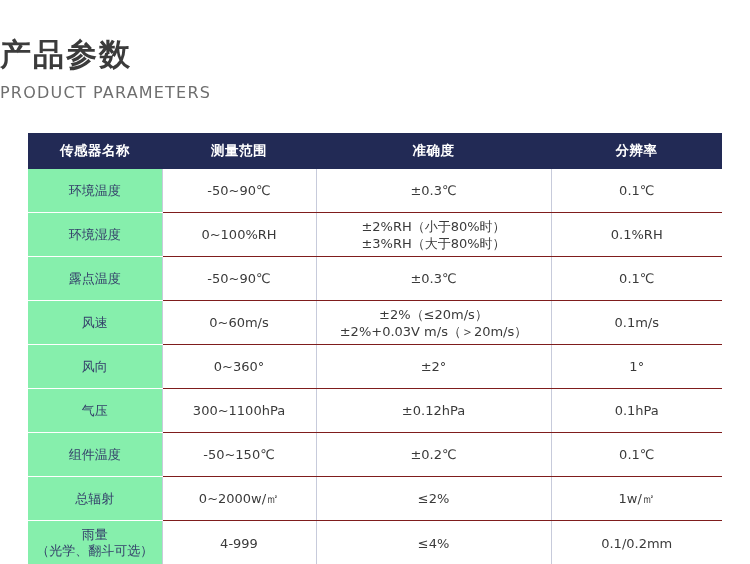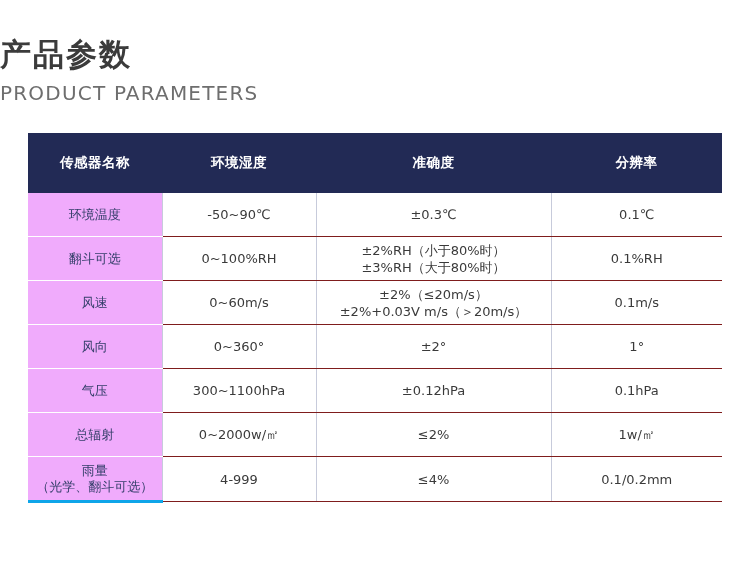--- a/index.html
+++ b/index.html
@@ -24,21 +24,21 @@
     padding-top: 34px;
   }
   .title-cn {
     font-size: 31px;
     font-weight: bold;
     color: #3b3b3b;
     letter-spacing: 2px;
     line-height: 40px;
   }
   .title-en {
-    font-size: 20px;
+    font-size: 16px;
     font-weight: normal;
     color: #6e6e6e;
     letter-spacing: 1.2px;
     line-height: 28px;
     margin-top: 5px;
   }
   .table-wrap {
     position: absolute;
     left: 28px;
     top: 133px;
@@ -52,44 +52,44 @@
   table.spec col.c1 { width: 134px; }
   table.spec col.c2 { width: 154px; }
   table.spec col.c3 { width: 235px; }
   table.spec col.c4 { width: 171px; }
 
   table.spec thead th {
     background: #222a55;
     color: #ffffff;
     font-size: 13.5px;
     font-weight: bold;
-    height: 28px;
+    height: 36px;
     text-align: center;
     letter-spacing: 0.5px;
     border: none;
-    padding: 16px;
+    padding: 0;
   }
   table.spec tbody td {
     height: 39px;
     font-size: 13px;
     color: #3a3a3a;
     text-align: center;
     vertical-align: middle;
     border-bottom: 1px solid #7f1d1d;
     border-right: 1px solid #c7cbdb;
     padding: 2px 4px;
     background: #ffffff;
     line-height: 17px;
   }
   table.spec tbody td.last-col {
     border-right: none;
     margin-top: 31px;
   }
   table.spec tbody td.name-col {
-    background: #f0abfc;
+    background: #86efac;
     color: #333e69;
     border-bottom: 1px solid #ffffff;
     border-right: 1px solid #c7cbdb;
     font-size: 13px;
     line-height: 16px;
   }
   table.spec tbody tr:last-child td.name-col {
     border-bottom: 3px solid #0ea5e9;
   }
   .two-line span {
@@ -110,49 +110,59 @@
     <table class="spec">
       <colgroup>
         <col class="c1">
           <col class="c2">
           <col class="c3">
           <col class="c4">
       </colgroup>
       <thead>
         <tr>
           <th>传感器名称</th>
-          <th>环境湿度</th>
+          <th>测量范围</th>
           <th>准确度</th>
           <th>分辨率</th>
         </tr>
       </thead>
       <tbody id="spec-body">
           <tr>
             <td class="name-col">
               <span style="display: block;">环境温度</span>
             </td>
             <td>-50~90℃</td>
             <td class="two-line">
               <span>±0.3℃</span>
             </td>
             <td class="last-col">0.1℃</td>
           </tr>
           <tr>
             <td class="name-col">
-              <span style="display: block;">翻斗可选</span>
+              <span style="display: block;">环境湿度</span>
             </td>
             <td>0~100%RH</td>
             <td class="two-line">
               <span>±2%RH（小于80%时）</span>
               <span>±3%RH（大于80%时）</span>
             </td>
             <td class="last-col">0.1%RH</td>
           </tr>
           <tr>
             <td class="name-col">
+              <span style="display: block;">露点温度</span>
+            </td>
+            <td>-50~90℃</td>
+            <td class="two-line">
+              <span>±0.3℃</span>
+            </td>
+            <td class="last-col">0.1℃</td>
+          </tr>
+          <tr>
+            <td class="name-col">
               <span style="display: block;">风速</span>
             </td>
             <td>0~60m/s</td>
             <td class="two-line">
               <span>±2%（≤20m/s）</span>
               <span>±2%+0.03V m/s（＞20m/s）</span>
             </td>
             <td class="last-col">0.1m/s</td>
           </tr>
           <tr>
@@ -167,20 +177,30 @@
           </tr>
           <tr>
             <td class="name-col">
               <span style="display: block;">气压</span>
             </td>
             <td>300~1100hPa</td>
             <td class="two-line">
               <span>±0.12hPa</span>
             </td>
             <td class="last-col">0.1hPa</td>
+          </tr>
+          <tr>
+            <td class="name-col">
+              <span style="display: block;">组件温度</span>
+            </td>
+            <td>-50~150℃</td>
+            <td class="two-line">
+              <span>±0.2℃</span>
+            </td>
+            <td class="last-col">0.1℃</td>
           </tr>
           <tr>
             <td class="name-col">
               <span style="display: block; text-align: center;">总辐射</span>
             </td>
             <td>0~2000w/㎡</td>
             <td class="two-line">
               <span>≤2%</span>
             </td>
             <td class="last-col">1w/㎡</td>

